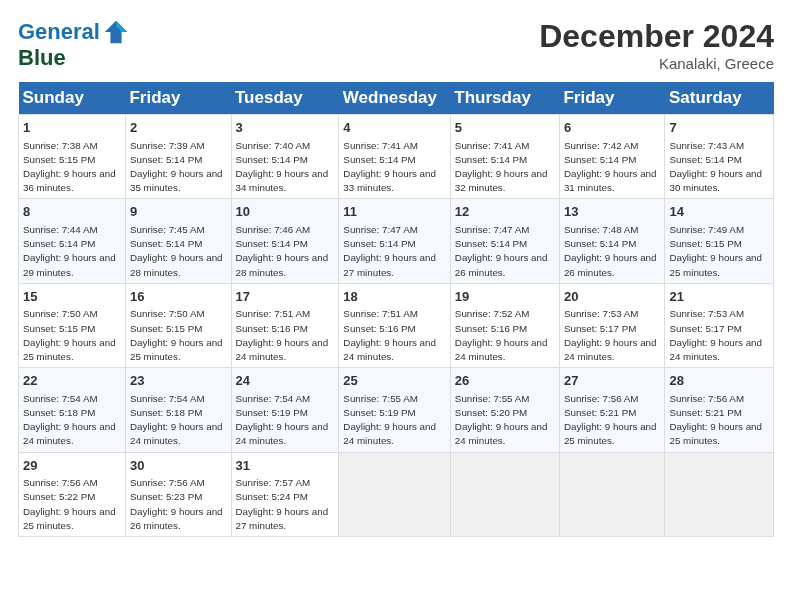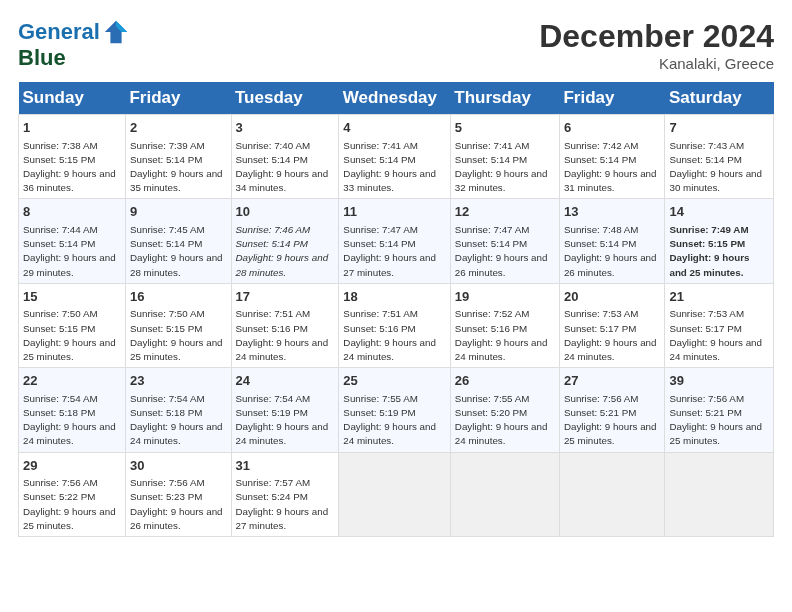--- a/index.html
+++ b/index.html
@@ -153,33 +153,33 @@
 Sunset: 5:14 PM
 Daylight: 9 hours and 30 minutes.</span></td>
         </tr>
         <tr>
           <td><span class="day-num">8</span><span class="day-info" style="white-space: pre-line;">Sunrise: 7:44 AM
 Sunset: 5:14 PM
 Daylight: 9 hours and 29 minutes.</span></td>
           <td><span class="day-num">9</span><span class="day-info" style="white-space: pre-line;">Sunrise: 7:45 AM
 Sunset: 5:14 PM
 Daylight: 9 hours and 28 minutes.</span></td>
-          <td><span class="day-num">10</span><span class="day-info" style="white-space: pre-line; font-style: italic;">Sunrise: 7:46 AM
+          <td><span class="day-num">10</span><span class="day-info" style="white-space: pre-line;">Sunrise: 7:46 AM
 Sunset: 5:14 PM
 Daylight: 9 hours and 28 minutes.</span></td>
           <td><span class="day-num">11</span><span class="day-info" style="white-space: pre-line;">Sunrise: 7:47 AM
 Sunset: 5:14 PM
 Daylight: 9 hours and 27 minutes.</span></td>
           <td><span class="day-num">12</span><span class="day-info" style="white-space: pre-line;">Sunrise: 7:47 AM
 Sunset: 5:14 PM
 Daylight: 9 hours and 26 minutes.</span></td>
           <td><span class="day-num">13</span><span class="day-info" style="white-space: pre-line;">Sunrise: 7:48 AM
 Sunset: 5:14 PM
 Daylight: 9 hours and 26 minutes.</span></td>
-          <td><span class="day-num">14</span><span class="day-info" style="white-space: pre-line; font-weight: bold;">Sunrise: 7:49 AM
+          <td><span class="day-num">14</span><span class="day-info" style="white-space: pre-line;">Sunrise: 7:49 AM
 Sunset: 5:15 PM
 Daylight: 9 hours and 25 minutes.</span></td>
         </tr>
         <tr>
           <td><span class="day-num">15</span><span class="day-info" style="white-space: pre-line;">Sunrise: 7:50 AM
 Sunset: 5:15 PM
 Daylight: 9 hours and 25 minutes.</span></td>
           <td><span class="day-num">16</span><span class="day-info" style="white-space: pre-line;">Sunrise: 7:50 AM
 Sunset: 5:15 PM
 Daylight: 9 hours and 25 minutes.</span></td>
@@ -211,21 +211,21 @@
 Daylight: 9 hours and 24 minutes.</span></td>
           <td><span class="day-num">25</span><span class="day-info" style="white-space: pre-line;">Sunrise: 7:55 AM
 Sunset: 5:19 PM
 Daylight: 9 hours and 24 minutes.</span></td>
           <td><span class="day-num">26</span><span class="day-info" style="white-space: pre-line;">Sunrise: 7:55 AM
 Sunset: 5:20 PM
 Daylight: 9 hours and 24 minutes.</span></td>
           <td><span class="day-num">27</span><span class="day-info" style="white-space: pre-line;">Sunrise: 7:56 AM
 Sunset: 5:21 PM
 Daylight: 9 hours and 25 minutes.</span></td>
-          <td><span class="day-num">39</span><span class="day-info" style="white-space: pre-line;">Sunrise: 7:56 AM
+          <td><span class="day-num">28</span><span class="day-info" style="white-space: pre-line;">Sunrise: 7:56 AM
 Sunset: 5:21 PM
 Daylight: 9 hours and 25 minutes.</span></td>
         </tr>
         <tr>
           <td><span class="day-num">29</span><span class="day-info" style="white-space: pre-line;">Sunrise: 7:56 AM
 Sunset: 5:22 PM
 Daylight: 9 hours and 25 minutes.</span></td>
           <td><span class="day-num">30</span><span class="day-info" style="white-space: pre-line;">Sunrise: 7:56 AM
 Sunset: 5:23 PM
 Daylight: 9 hours and 26 minutes.</span></td>

